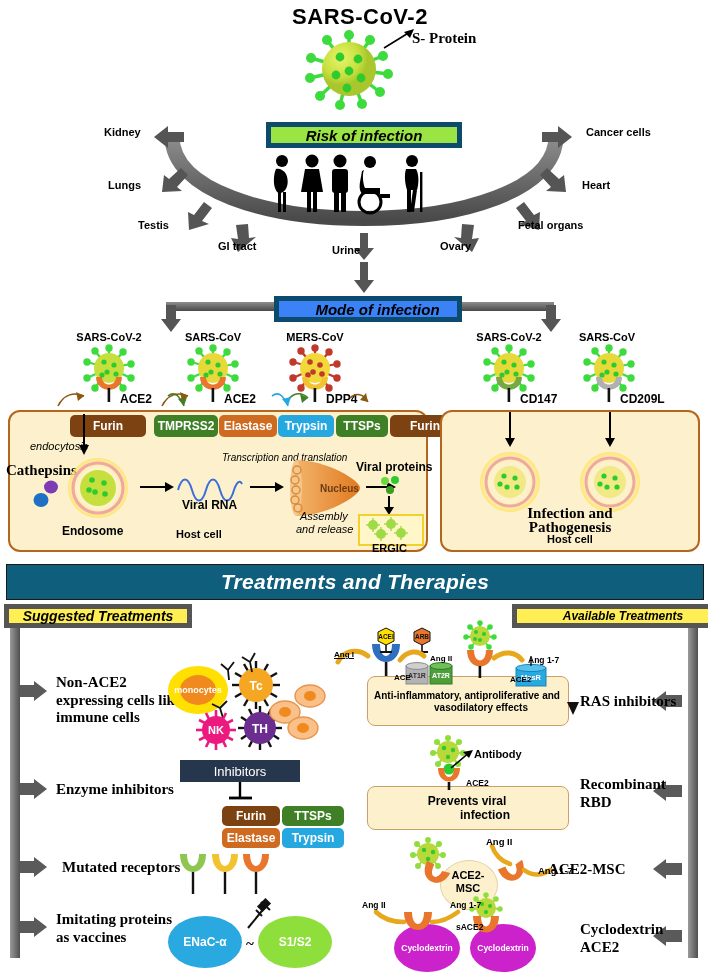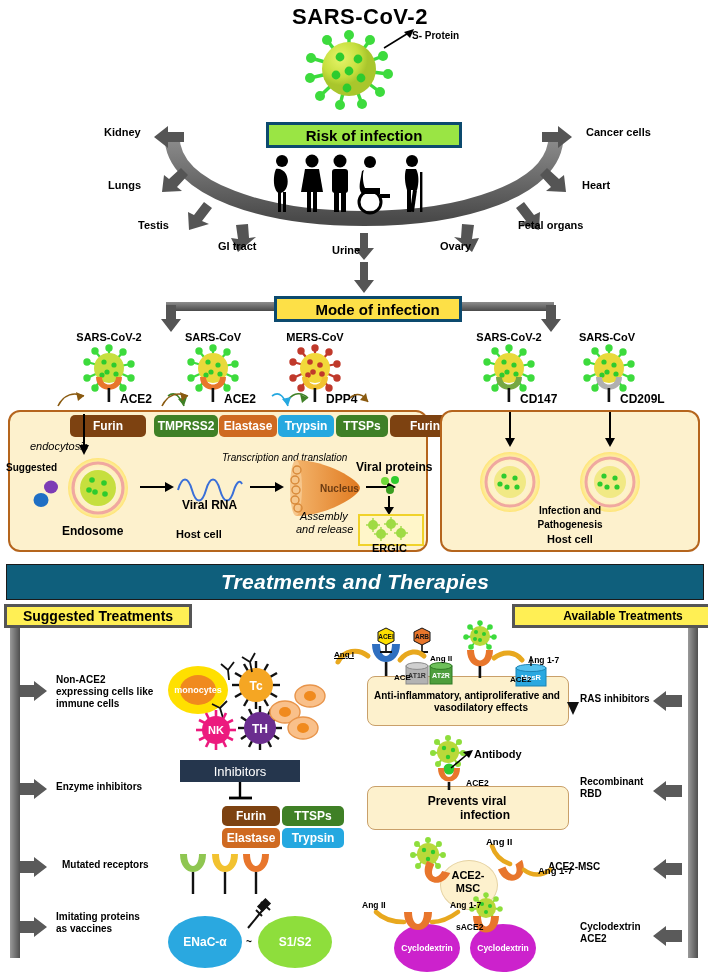--- a/index.html
+++ b/index.html
@@ -4,24 +4,24 @@
 <style>
   html,body{margin:0;padding:0;background:#ffffff;}
   body{width:708px;height:974px;position:relative;overflow:hidden;
        font-family:"Liberation Sans","DejaVu Sans",sans-serif;color:#000;}
   .abs{position:absolute;}
   .ctr{text-align:center;}
   .bold{font-weight:bold;}
   .ital{font-style:italic;}
 
   
-  .labelbox{border:3px solid #0c4a6e;display:flex;align-items:center;justify-content:center;
-            font-weight:bold;box-sizing:border-box;}
+  .labelbox{border:5px solid #0c4a6e;display:flex;align-items:center;justify-content:center;
+            font-weight:bold;font-style:italic;box-sizing:border-box;}
   .greenbox{background:#9ae544;}
-  .pinkbox{background:#fde047;padding-left:19px;}
+  .pinkbox{background:#3b82f6;padding-left:19px;}
   .yellowbox{background:#ffef54;}
   .tealbanner{background:#0f5f7c;color:#fff;border:1px solid #1a1a1a;
               display:flex;align-items:center;justify-content:center;
               font-weight:bold;font-style:italic;font-size:21px;letter-spacing:.3px;}
 
   
   .hostcell{background:#fdf1cd;border:2px solid #b5651d;border-radius:12px;box-sizing:border-box;}
 
   
   .pill{display:flex;align-items:center;justify-content:center;border-radius:5px;
@@ -31,21 +31,21 @@
   .p-elastase{background:#cf6a21;}
   .p-trypsin{background:#25a8e0;}
   .p-ttsps{background:#3f8026;}
 
   
   .gbar{background:linear-gradient(to bottom,#8d8d8d,#4a4a4a);}
   .gbarv{background:linear-gradient(to right,#9a9a9a,#4f4f4f);}
   .t10{font-size:10px;}
   .t11{font-size:11px;}
   .t12{font-size:12px;}
-  .t13{font-size:10px;}
+  .t13{font-size:15px;font-family:Liberation Serif, serif;}
   .t15{font-size:11px;}
 
   svg{display:block;overflow:visible;}
   .nolead{line-height:1.18;}
 </style>
 </head>
 <body>
 
 <div class="abs ctr bold" style="left:260px;top:4px;width:200px;font-size:22px;letter-spacing:.5px;">SARS-CoV-2</div>
 
@@ -383,21 +383,21 @@
 <div class="abs pill p-furin t12" style="left:346px;top:415px;width:70px;height:22px;">Furin</div>
 
 <div class="abs ital t11" style="left:30px;top:440px;">endocytosis</div>
 <div class="abs" style="left:79px;top:414px;">
   <svg width="10" height="42" viewBox="0 0 10 42">
     <line x1="5" y1="0" x2="5" y2="33" stroke="#000" stroke-width="2"></line>
     <polygon points="0,31 10,31 5,41" fill="#000"></polygon>
   </svg>
 </div>
 
-<div class="abs bold t13" style="left:6px;top:462px;">Suggested</div>
+<div class="abs bold t13" style="left:6px;top:462px;">Cathepsins</div>
 <div class="abs" style="left:32px;top:478px;">
   <svg width="32" height="32" viewBox="0 0 32 32">
     <ellipse cx="19" cy="9" rx="7" ry="6.5" fill="#7d3cb5"></ellipse>
     <ellipse cx="9" cy="22" rx="7.5" ry="7" fill="#1f6fc4"></ellipse>
   </svg>
 </div>
 
 <div class="abs" style="left:62px;top:456px;">
   <svg width="72" height="68" viewBox="0 0 72 68">
     <defs>

